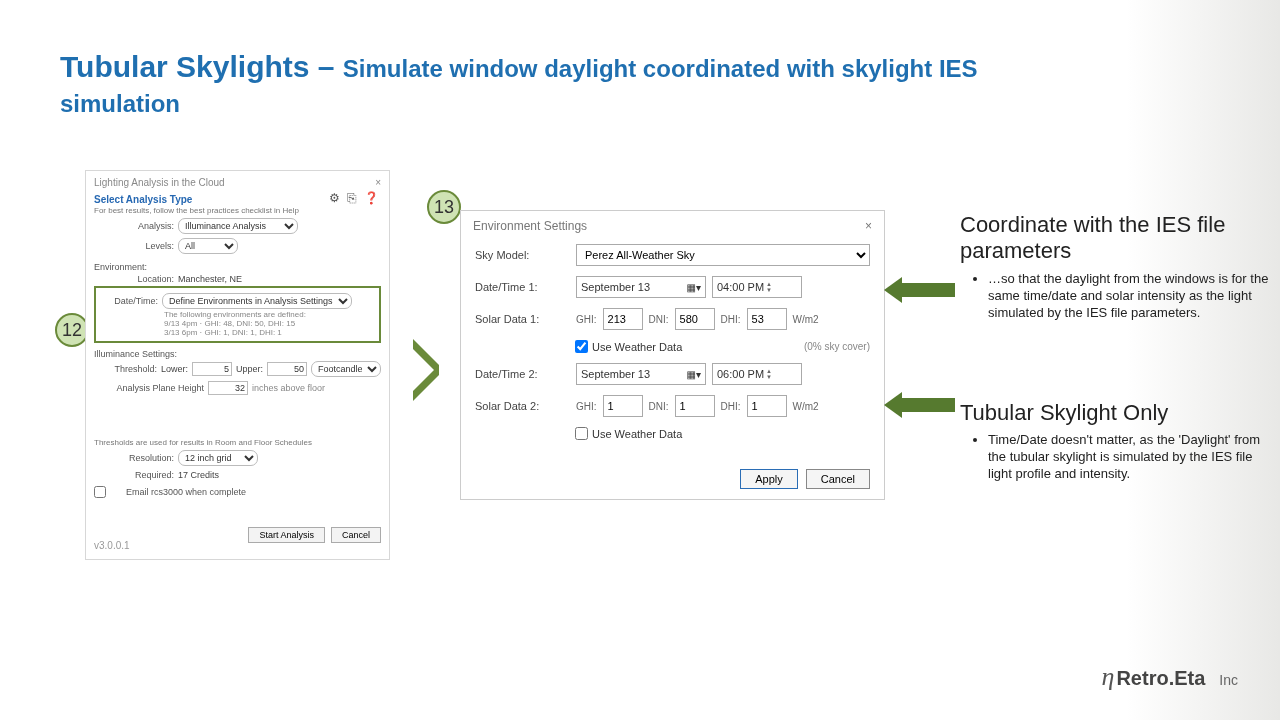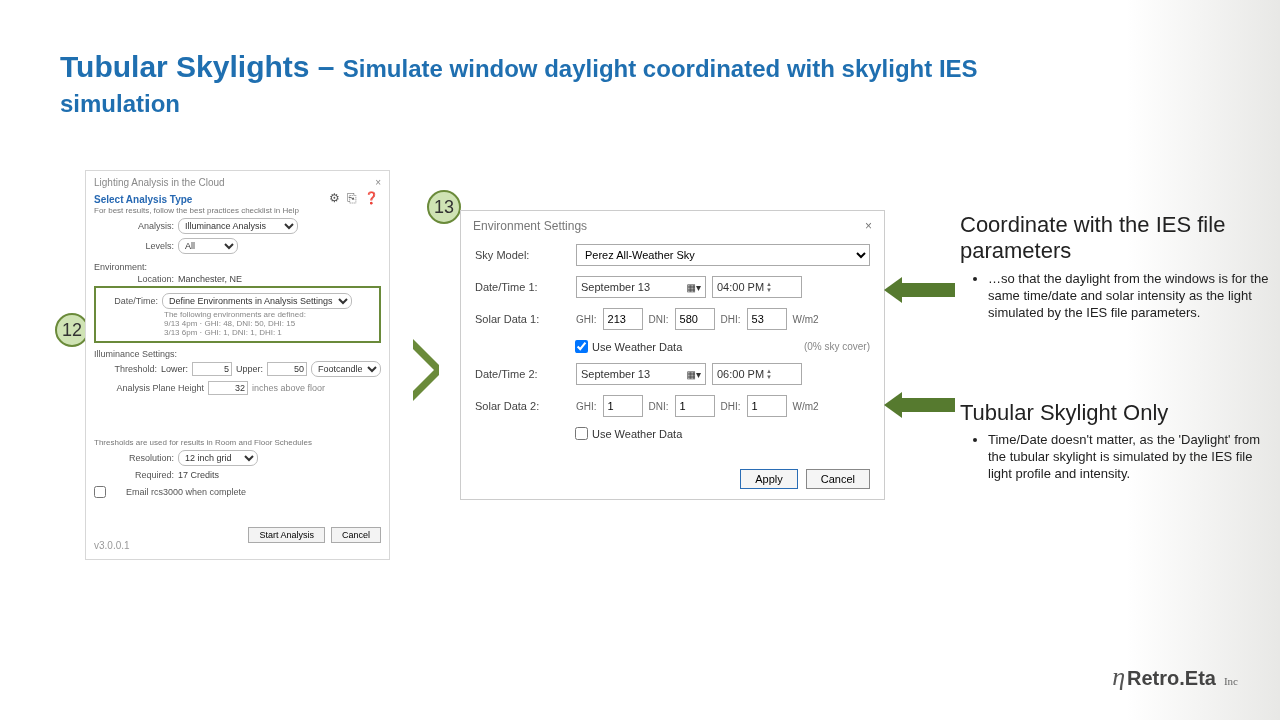--- a/index.html
+++ b/index.html
@@ -105,21 +105,21 @@
     content:""; position:absolute; left:-16px; top:-6px;
     border-top:13px solid transparent; border-bottom:13px solid transparent; border-right:18px solid #567a2f;
   }
   .arrow1 { left:900px; top:283px; }
   .arrow2 { left:900px; top:398px; }
 
   
   .logo { position:absolute; right: 42px; bottom: 28px; color:#555; display:flex; align-items:baseline; gap:2px;}
   .logo .eta { font-family: Georgia, serif; font-size:26px; font-style:italic;}
   .logo .retro { font-size:20px; font-weight:bold; color:#444;}
-  .logo .inc { font-size:11px; color:#666; margin-left:6px;font-family:Liberation Serif, serif;}
+  .logo .inc { font-size:14px; color:#666; margin-left:12px;}
 </style>
 </head>
 <body>
 
 <div class="title">
   <span class="title-main">Tubular Skylights – </span>
   <span class="title-sub">Simulate window daylight coordinated with skylight IES</span>
   <div class="title-line2">simulation</div>
 </div>
 

